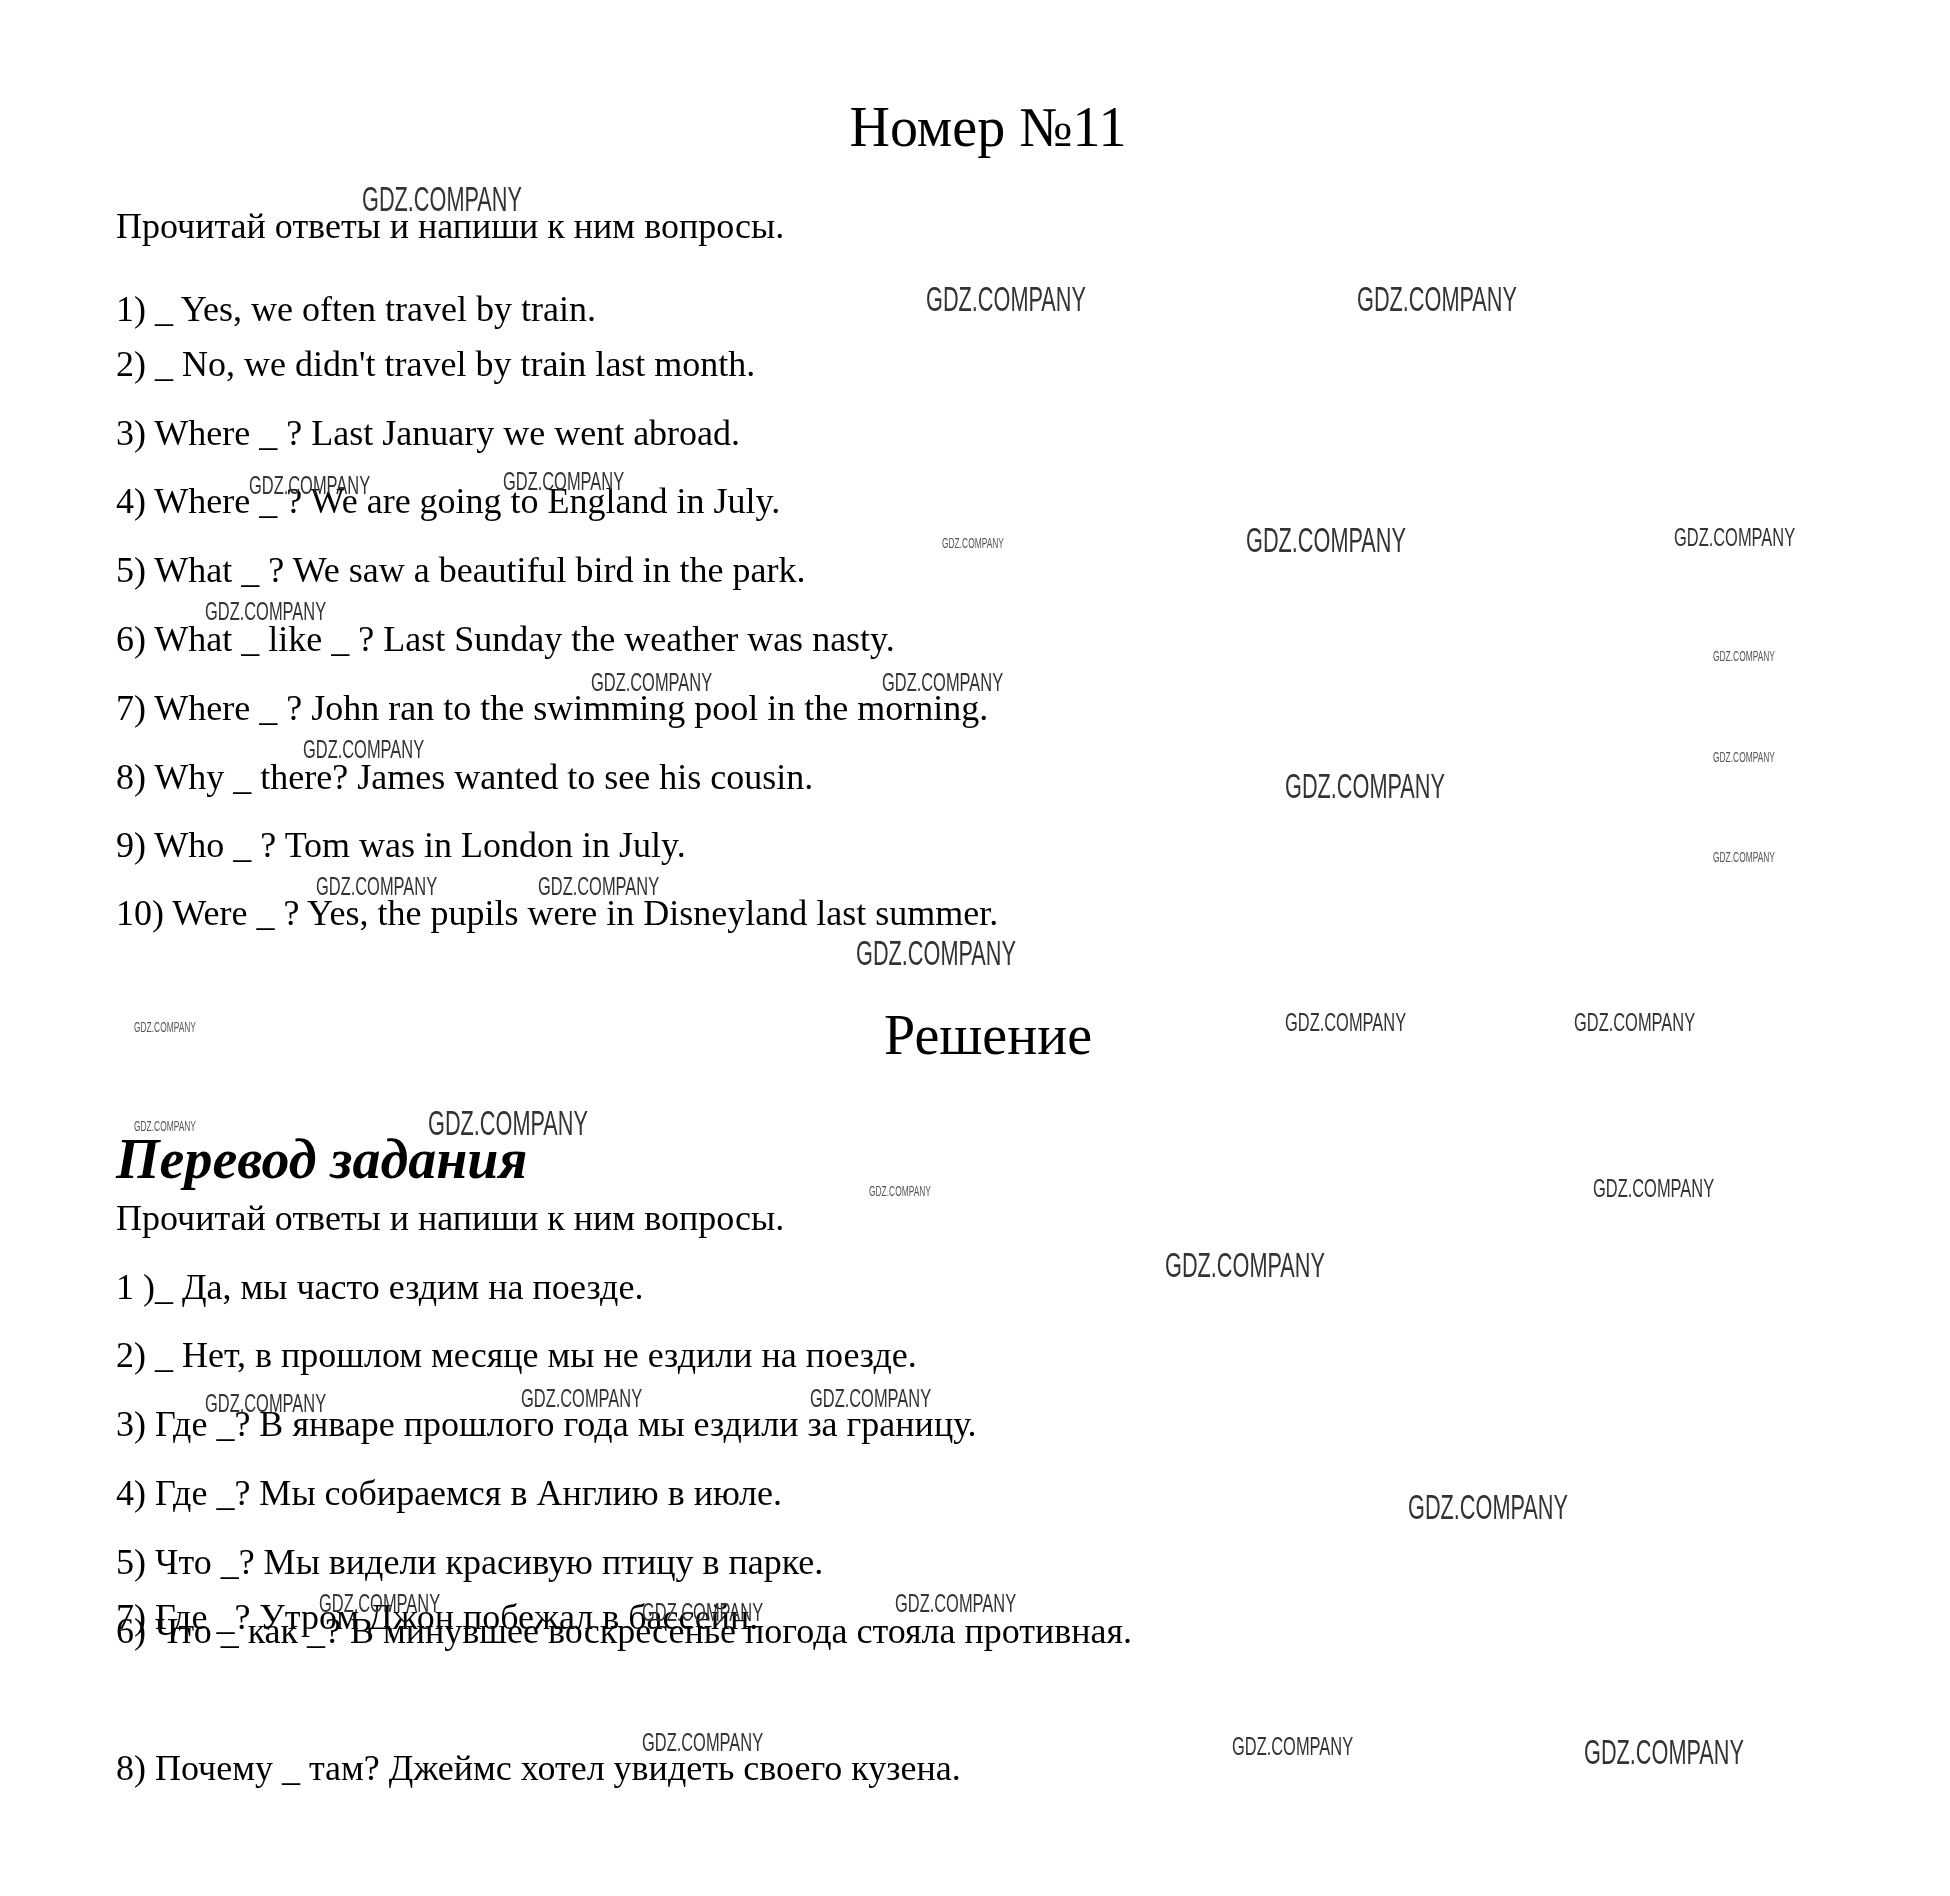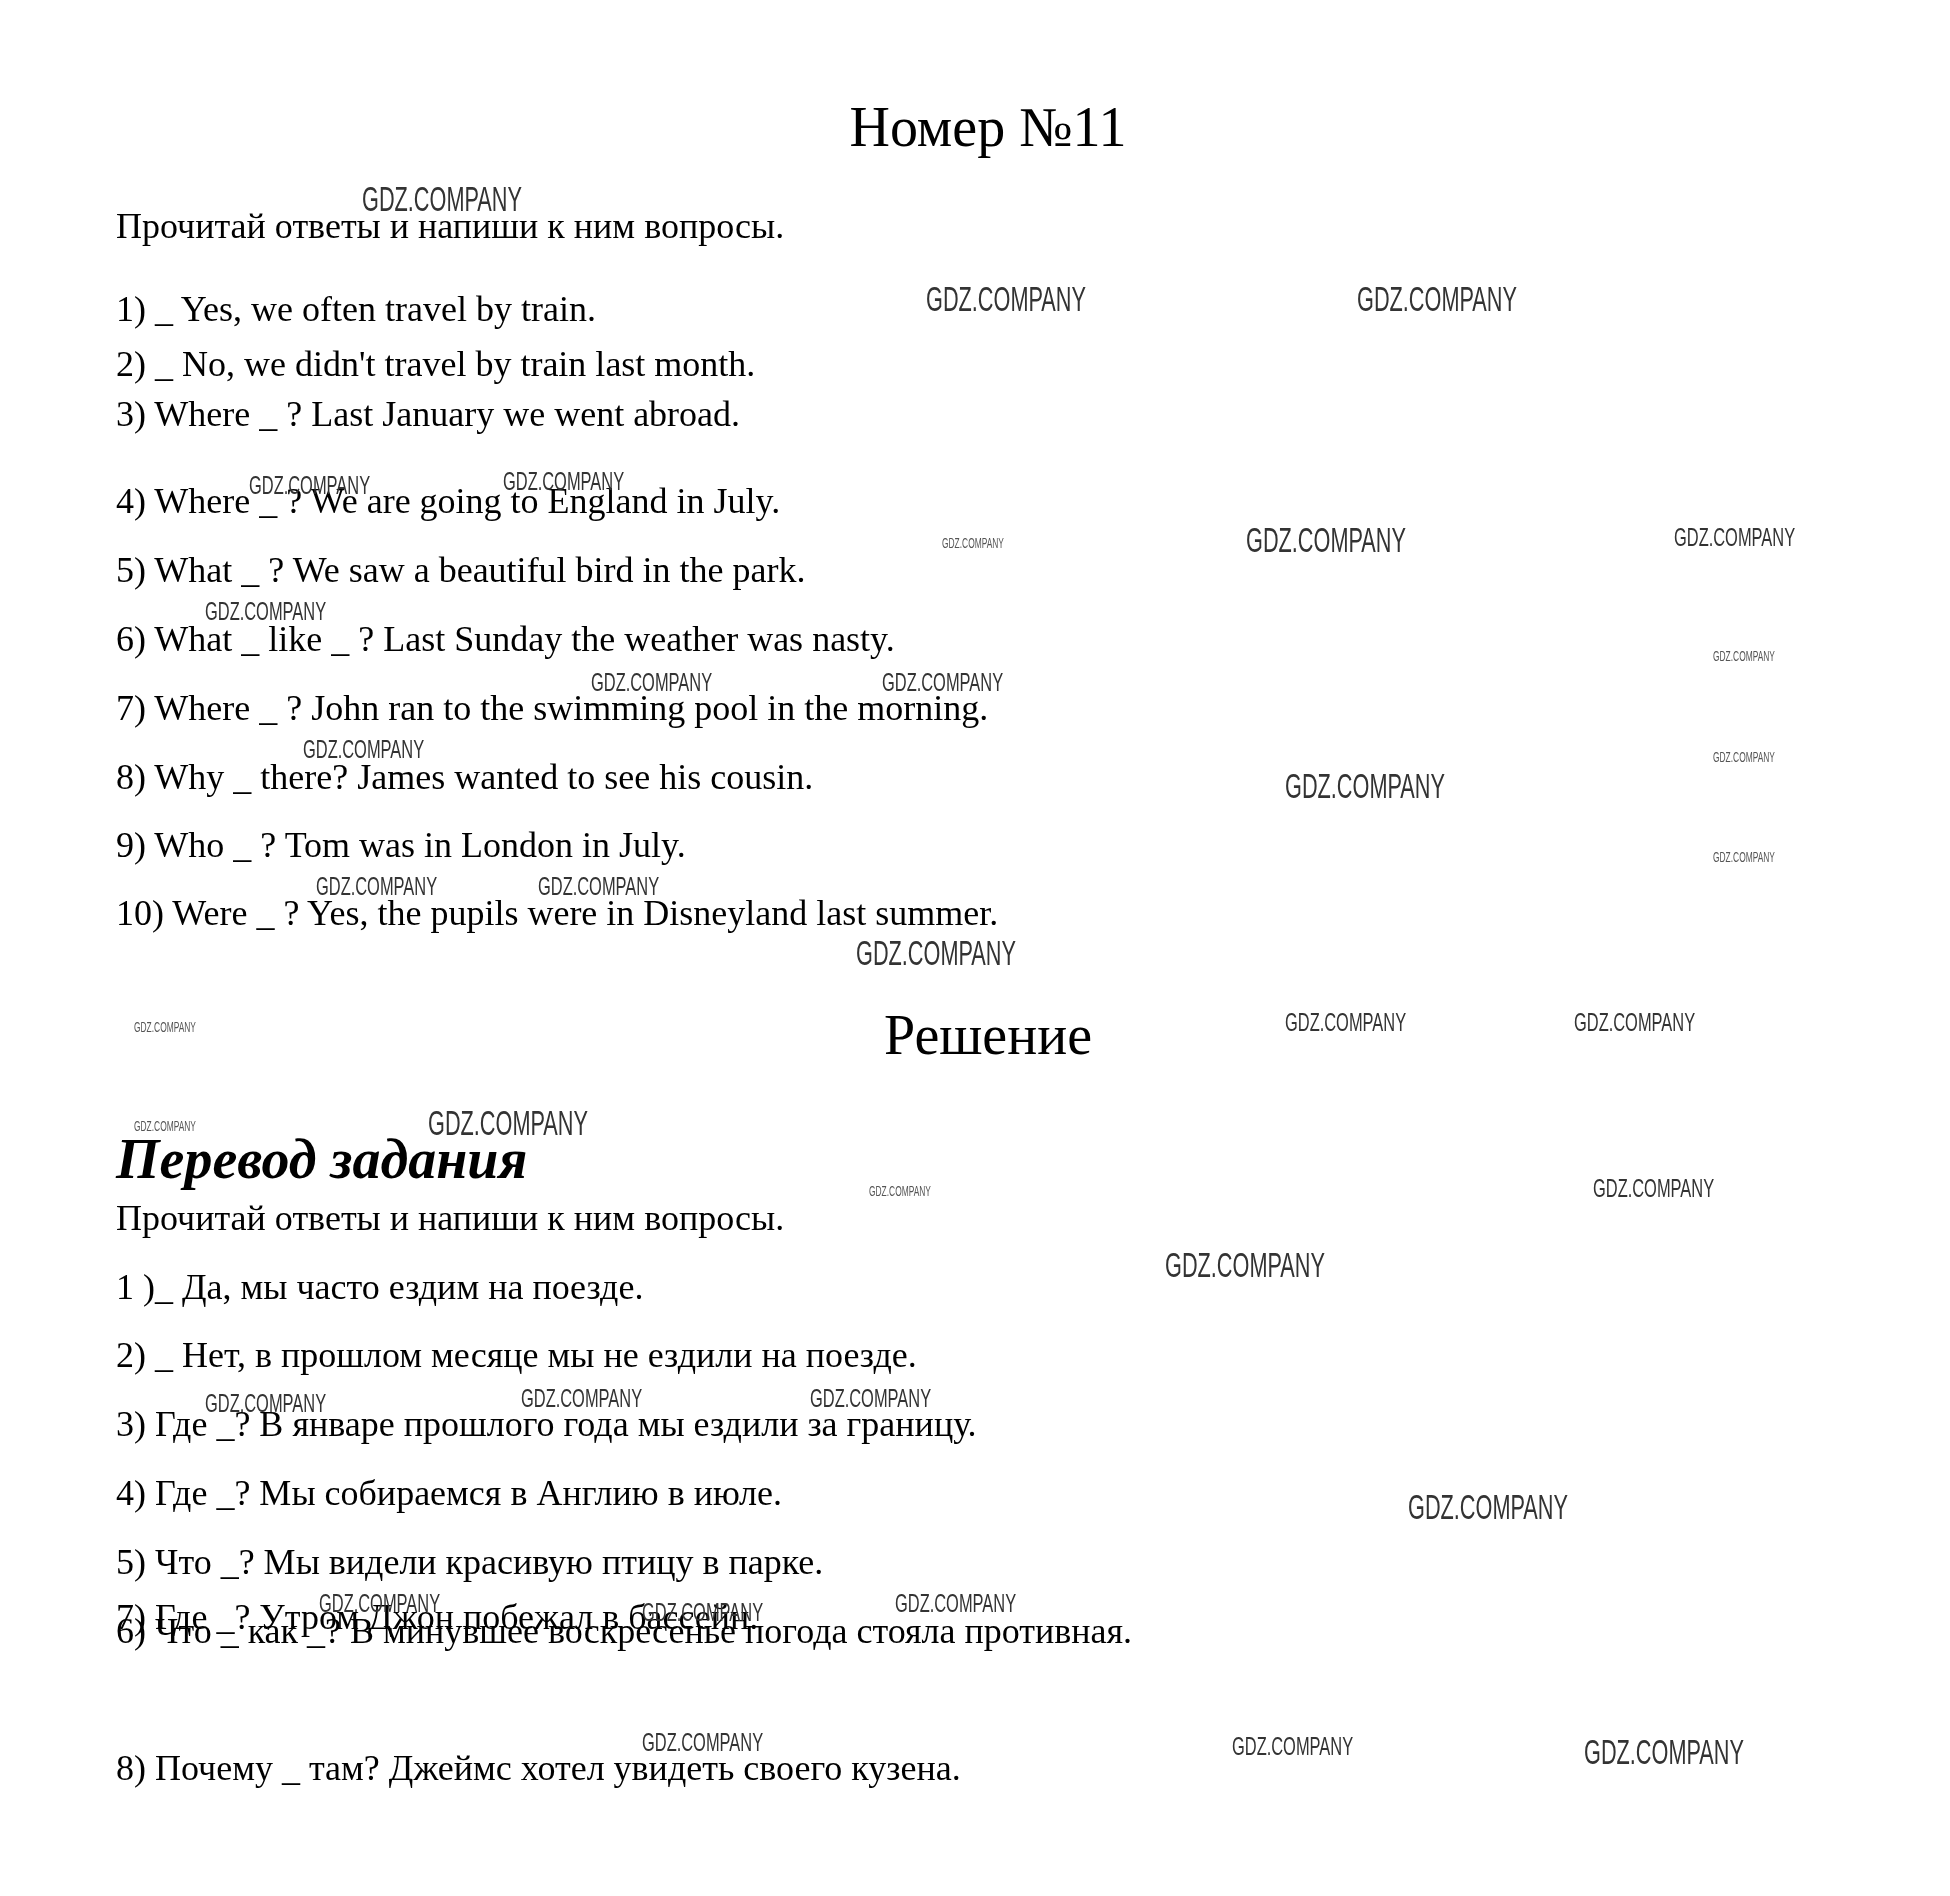--- a/index.html
+++ b/index.html
@@ -15,21 +15,21 @@
   .wm.small { font-size:14px; transform:scaleX(0.6); color:#555; }
 </style>
 </head>
 <body>
 
 <div class="title" style="top:99px;">Номер №11</div>
 
 <div class="line" style="top:208px;">Прочитай ответы и напиши к ним вопросы.</div>
 <div class="line" style="top:291px;">1) _ Yes, we often travel by train.</div>
 <div class="line" style="top:346px;text-align:center;">2) _ No, we didn't travel by train last month.</div>
-<div class="line" style="top:396px;">3) Where _ ? Last January we went abroad.</div>
+<div class="line" style="top:415px;">3) Where _ ? Last January we went abroad.</div>
 <div class="line" style="top:483px;">4) Where _ ? We are going to England in July.</div>
 <div class="line" style="top:552px;">5) What _ ? We saw a beautiful bird in the park.</div>
 <div class="line" style="top:621px;">6) What _ like _ ? Last Sunday the weather was nasty.</div>
 <div class="line" style="top:690px;">7) Where _ ? John ran to the swimming pool in the morning.</div>
 <div class="line" style="top:759px;">8) Why _ there? James wanted to see his cousin.</div>
 <div class="line" style="top:827px;">9) Who _ ? Tom was in London in July.</div>
 <div class="line" style="top:895px;">10) Were _ ? Yes, the pupils were in Disneyland last summer.</div>
 
 <div class="title" style="top:1007px;">Решение</div>
 

